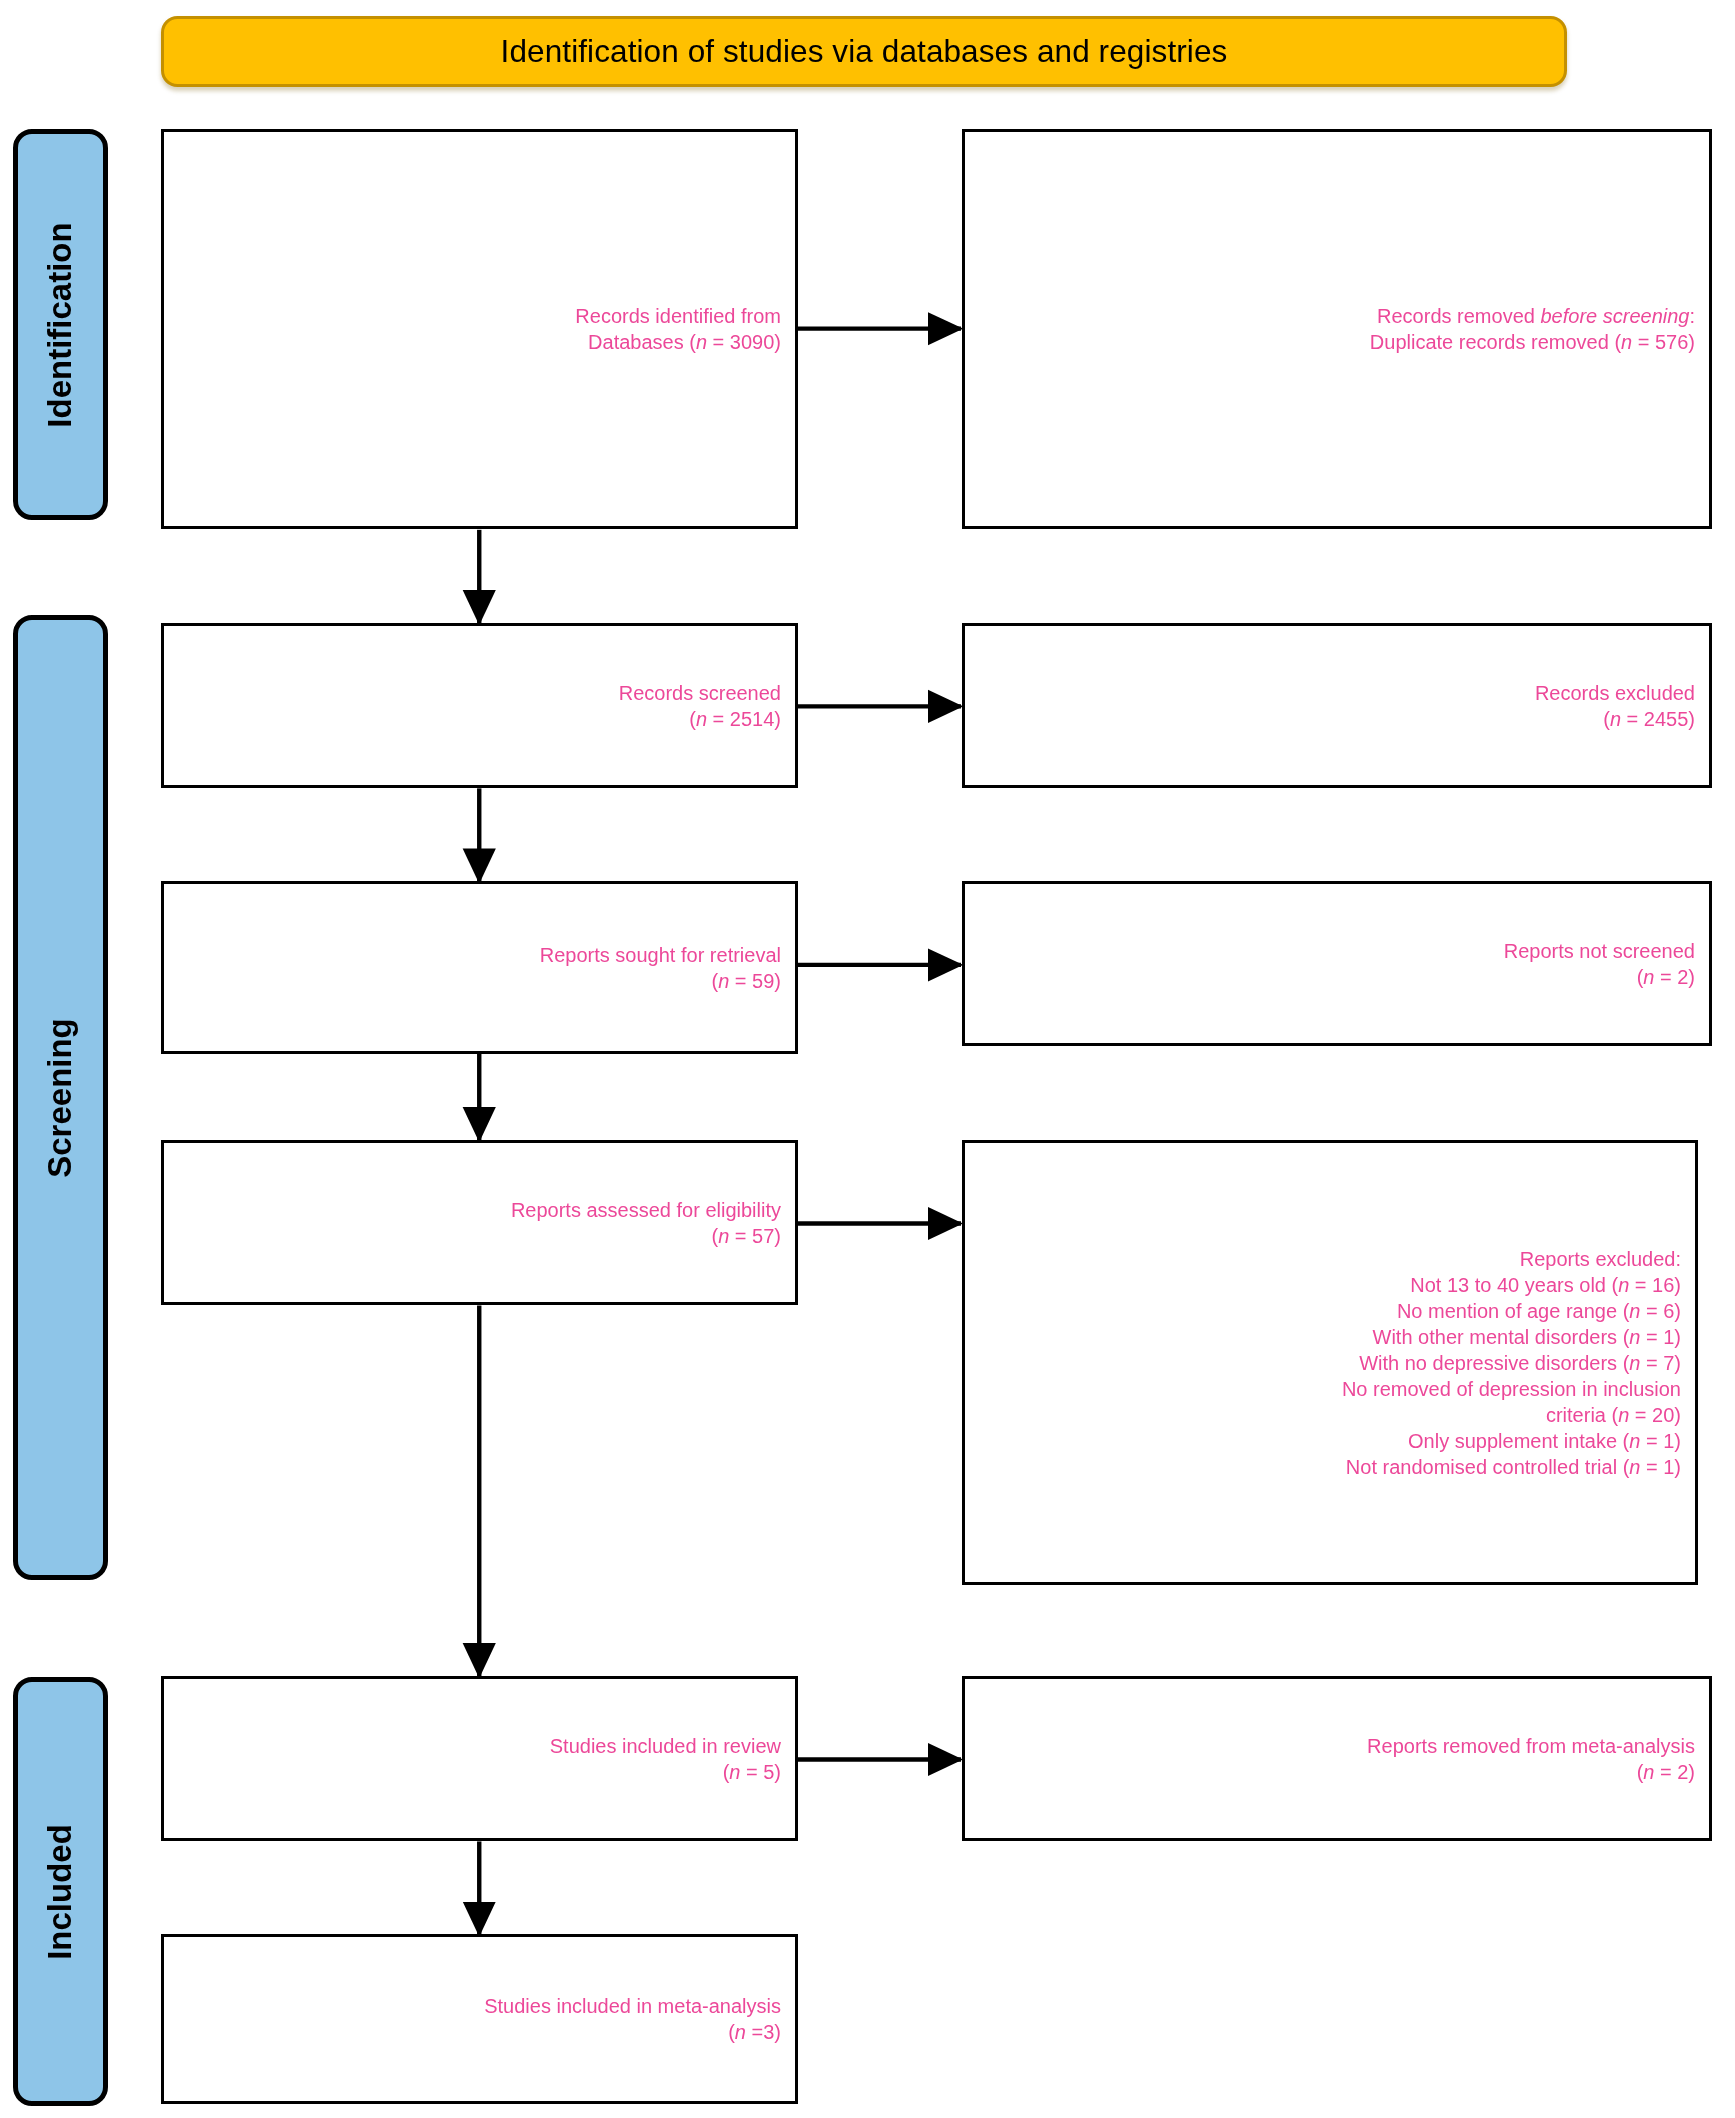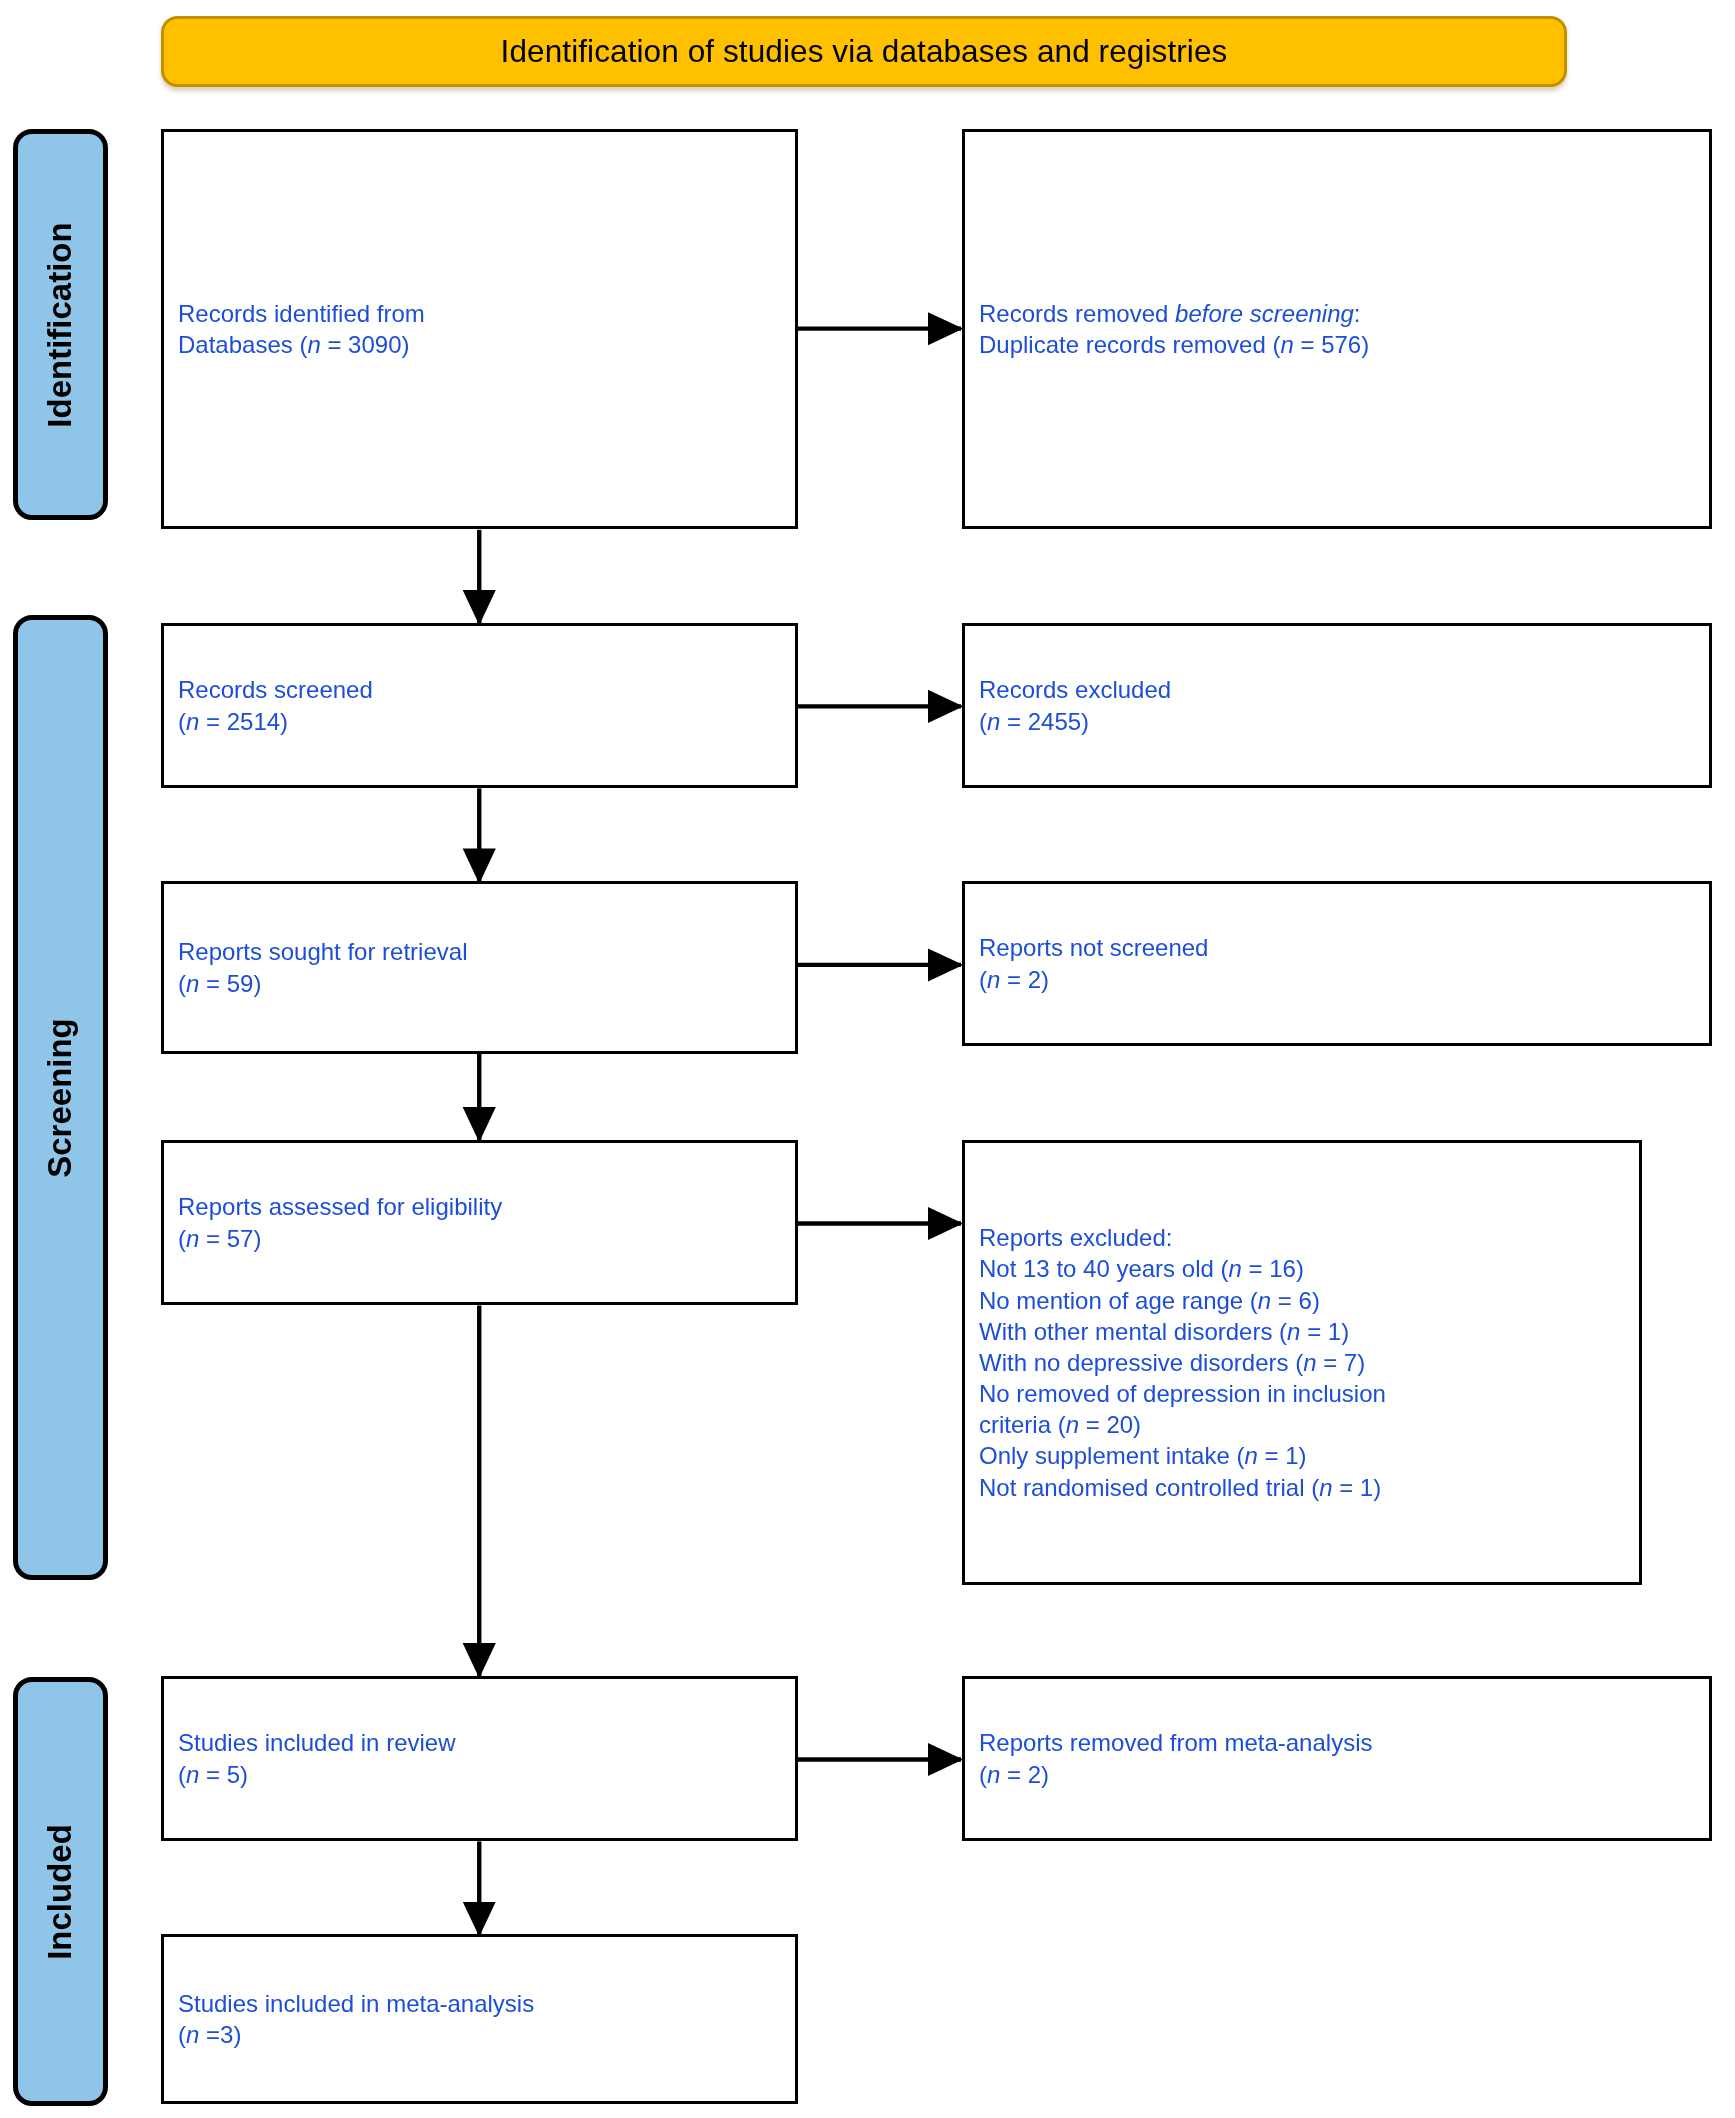--- a/index.html
+++ b/index.html
@@ -74,24 +74,24 @@
     position: absolute;
     box-sizing: border-box;
     background: #ffffff;
     border: 3.8px solid #000000;
     display: flex;
     align-items: center;
     justify-content: center;
     padding: 6.3px 14px;
   }
   .node-text {
-    font-size: 24px;
+    font-size: 20px;
     line-height: 1.30;
-    color: #1d4ed8;
-    text-align: left;
+    color: #ec4899;
+    text-align: right;
     width: 100%;
   }
   .node-text .ital { font-style: italic; }
   .node-text .ln { display: block; }
 </style>
 </head>
 <body>
 
 <div id="stage">
 
@@ -183,21 +183,21 @@
       </div>
   </div>
 
   <div class="node" style="left:161px; top:1140px; width:637px; height:165px;">
     <div class="node-text">
         <span class="ln">Reports assessed for eligibility</span>
         <span class="ln">(<span class="ital">n</span> = 57)</span>
       </div>
   </div>
 
-  <div class="node" style="left:962px; top:1140px; width:680px; height:445px;">
+  <div class="node" style="left:962px; top:1140px; width:736px; height:445px;">
     <div class="node-text">
         <span class="ln">Reports excluded:</span>
         <span class="ln">Not 13 to 40 years old (<span class="ital">n</span> = 16)</span>
         <span class="ln">No mention of age range (<span class="ital">n</span> = 6)</span>
         <span class="ln">With other mental disorders (<span class="ital">n</span> = 1)</span>
         <span class="ln">With no depressive disorders (<span class="ital">n</span> = 7)</span>
         <span class="ln">No removed of depression in inclusion</span>
         <span class="ln">criteria (<span class="ital">n</span> = 20)</span>
         <span class="ln">Only supplement intake (<span class="ital">n</span> = 1)</span>
         <span class="ln">Not randomised controlled trial (<span class="ital">n</span> = 1)</span>

